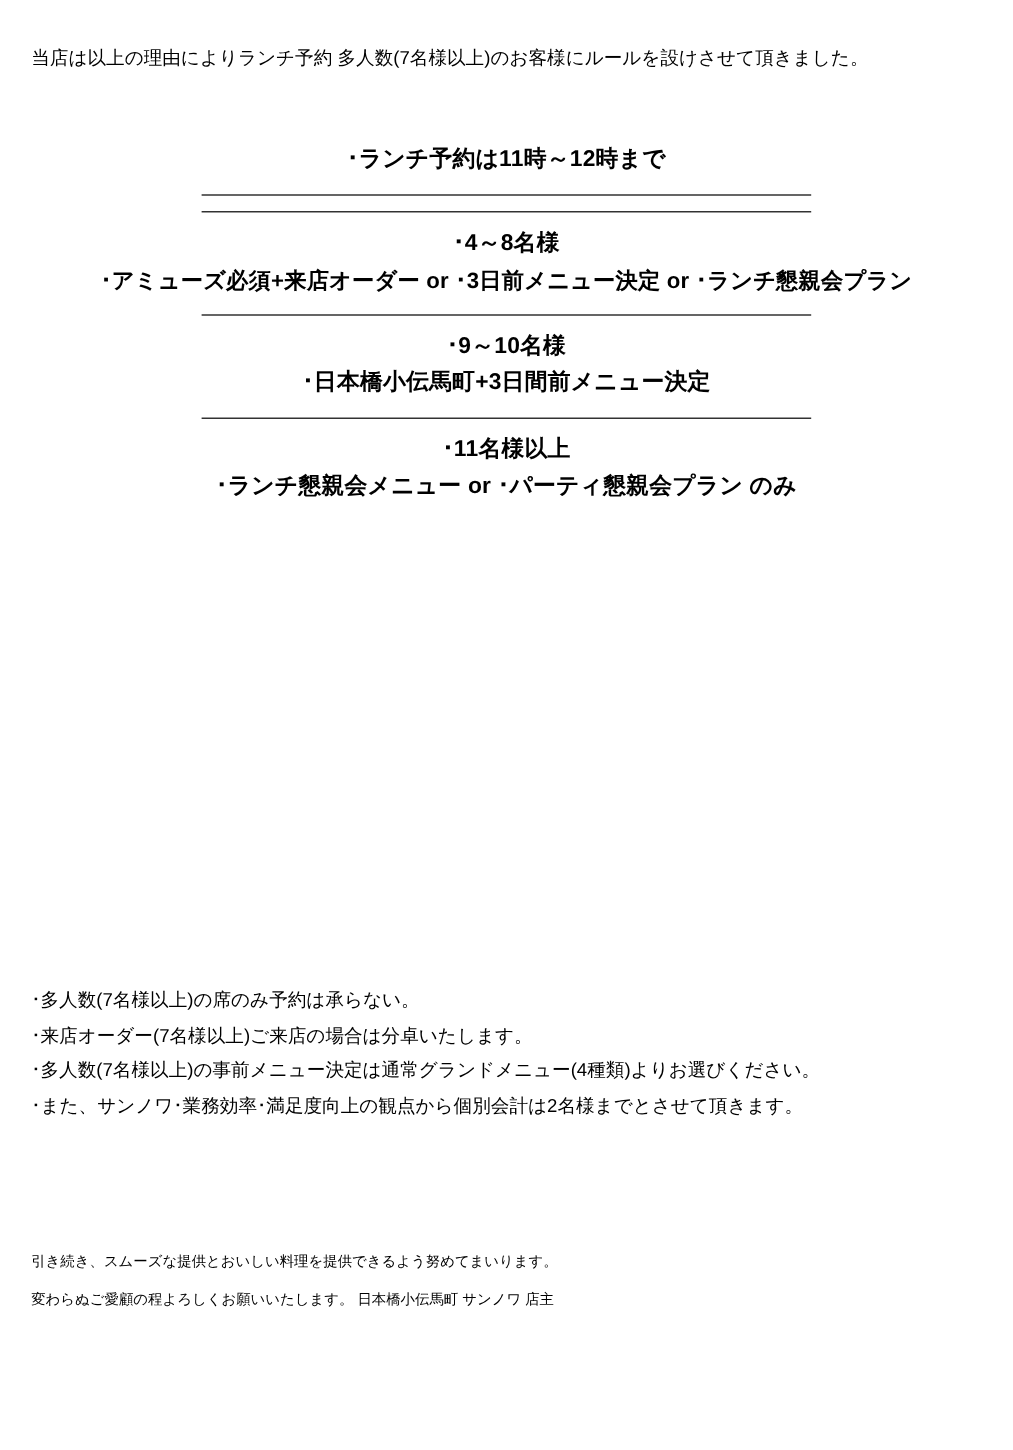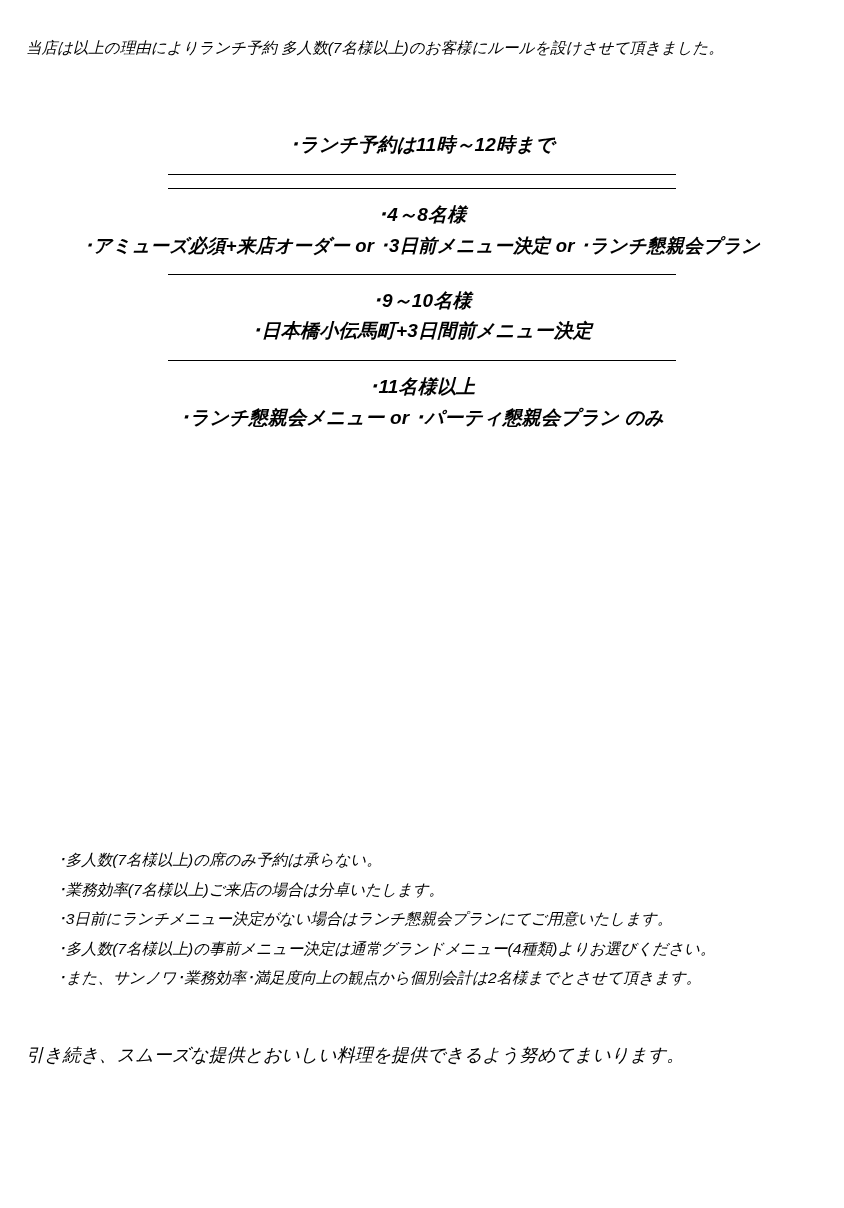--- a/index.html
+++ b/index.html
@@ -13,38 +13,37 @@
     font-family: "Liberation Sans", "DejaVu Sans", sans-serif;
     color: #000000;
     position: relative;
     overflow: hidden;
   }
   .page {
     position: relative;
     width: 672px;
     height: 1208px;
     box-sizing: border-box;
-    font-style: italic;
   }
 
   
   .intro {
     position: absolute;
     left: 26px;
     top: 38px;
     font-size: 15.5px;
     letter-spacing: 0px;
     white-space: nowrap;
   }
 
   
   .rules {
     position: absolute;
     left: 0;
-    top: 130px;
+    top: 118px;
     width: 844px;
     text-align: center;
   }
   .rule-group {
     width: 844px;
   }
   .rule-line {
     font-weight: bold;
     font-size: 19px;
     line-height: 1.62;
@@ -58,36 +57,35 @@
     width: 508px;
     height: 0;
     border-top: 1.6px solid #000;
     margin: 13px auto 11px auto;
   }
 
   
   .notes {
     position: absolute;
     left: 26px;
-    top: 852px;
+    top: 826px;
     font-size: 15.5px;
     line-height: 1.0;
-    margin-left: 32px;
   }
   .note {
     margin-bottom: 14px;
     white-space: nowrap;
   }
 
   
   .closing {
     position: absolute;
     left: 26px;
     top: 1043px;
-    font-size: 18px;
+    font-size: 12px;
   }
   .closing-line {
     margin-bottom: 15px;
     white-space: nowrap;
   }
 </style>
 </head>
 <body>
 
 <div class="page">
@@ -123,23 +121,23 @@
 
     <div class="rule-group">
       <div class="rule-line">･11名様以上</div>
       <div class="rule-line">･ランチ懇親会メニュー  or ･パーティ懇親会プラン  のみ</div>
     </div>
 
   </div>
 
   <div class="notes">
     <div class="note">･多人数(7名様以上)の席のみ予約は承らない。</div>
-    <div class="note">･業務効率(7名様以上)ご来店の場合は分卓いたします。</div>
-    <div class="note">･3日前にランチメニュー決定がない場合はランチ懇親会プランにてご用意いたします。</div>
+    <div class="note">･来店オーダー(7名様以上)ご来店の場合は分卓いたします。</div>
     <div class="note">･多人数(7名様以上)の事前メニュー決定は通常グランドメニュー(4種類)よりお選びください。</div>
     <div class="note">･また、サンノワ･業務効率･満足度向上の観点から個別会計は2名様までとさせて頂きます。</div>
   </div>
 
   <div class="closing">
     <div class="closing-line">引き続き、スムーズな提供とおいしい料理を提供できるよう努めてまいります。</div>
+    <div class="closing-line">変わらぬご愛顧の程よろしくお願いいたします。  日本橋小伝馬町  サンノワ  店主</div>
   </div>
 
 </div>
 
 </body></html>

